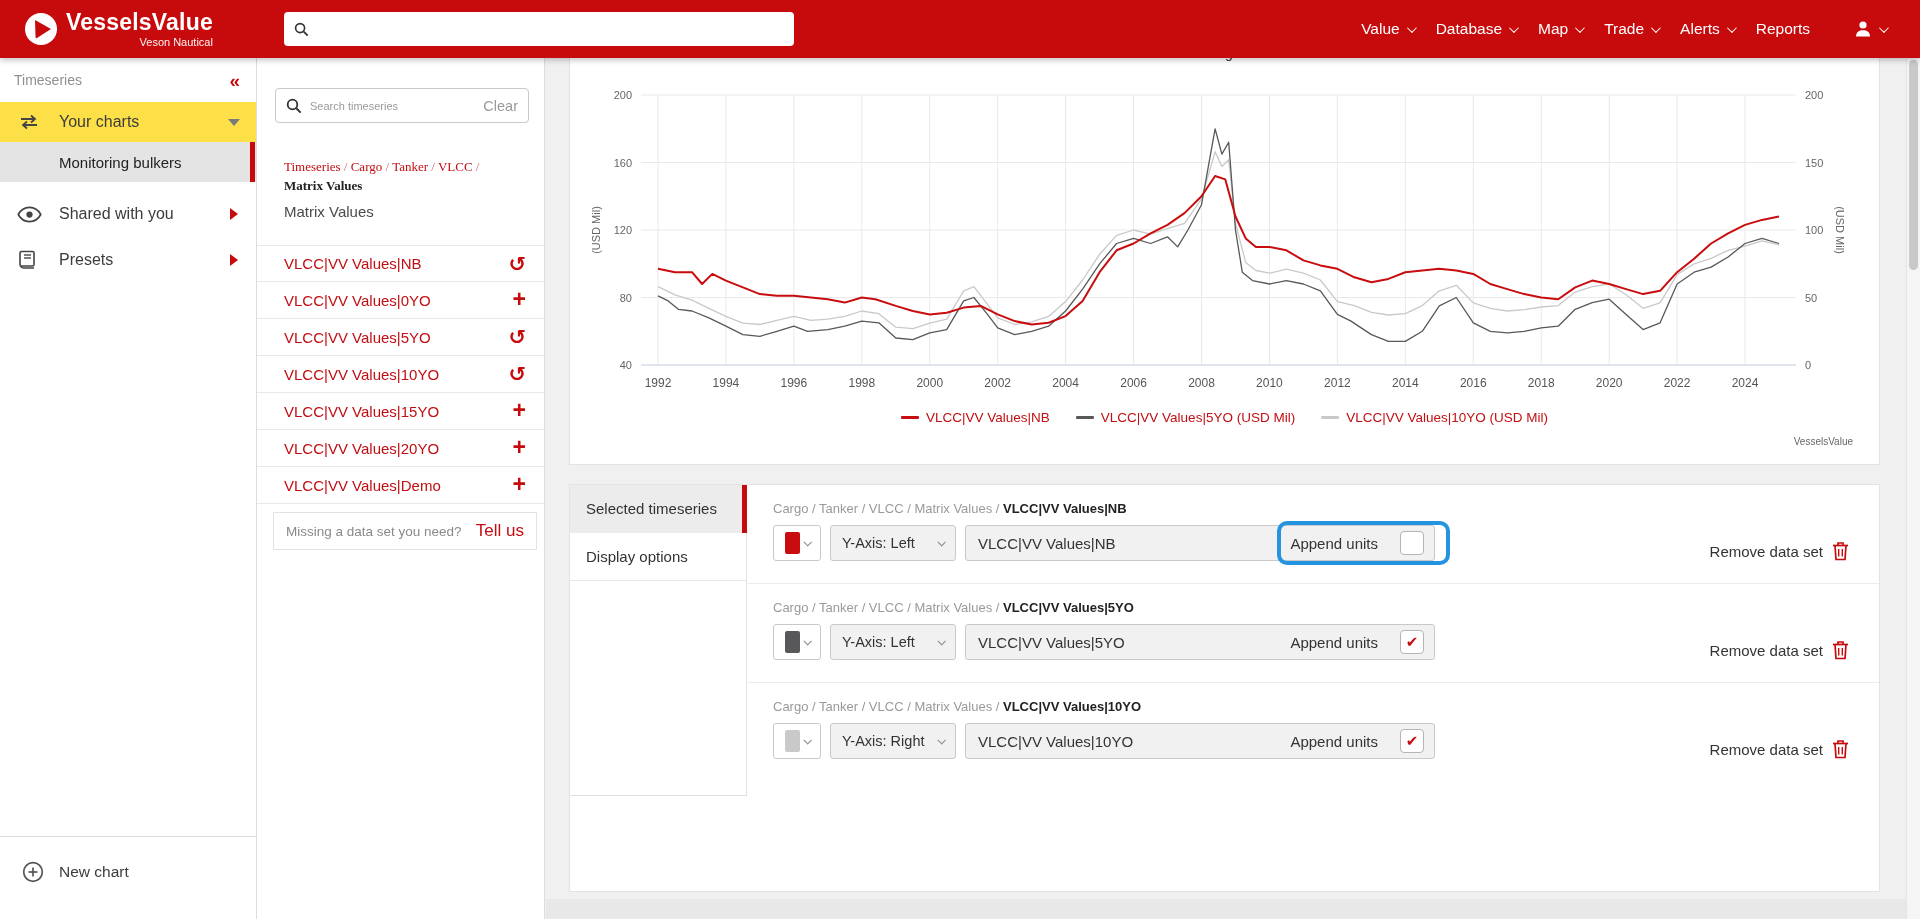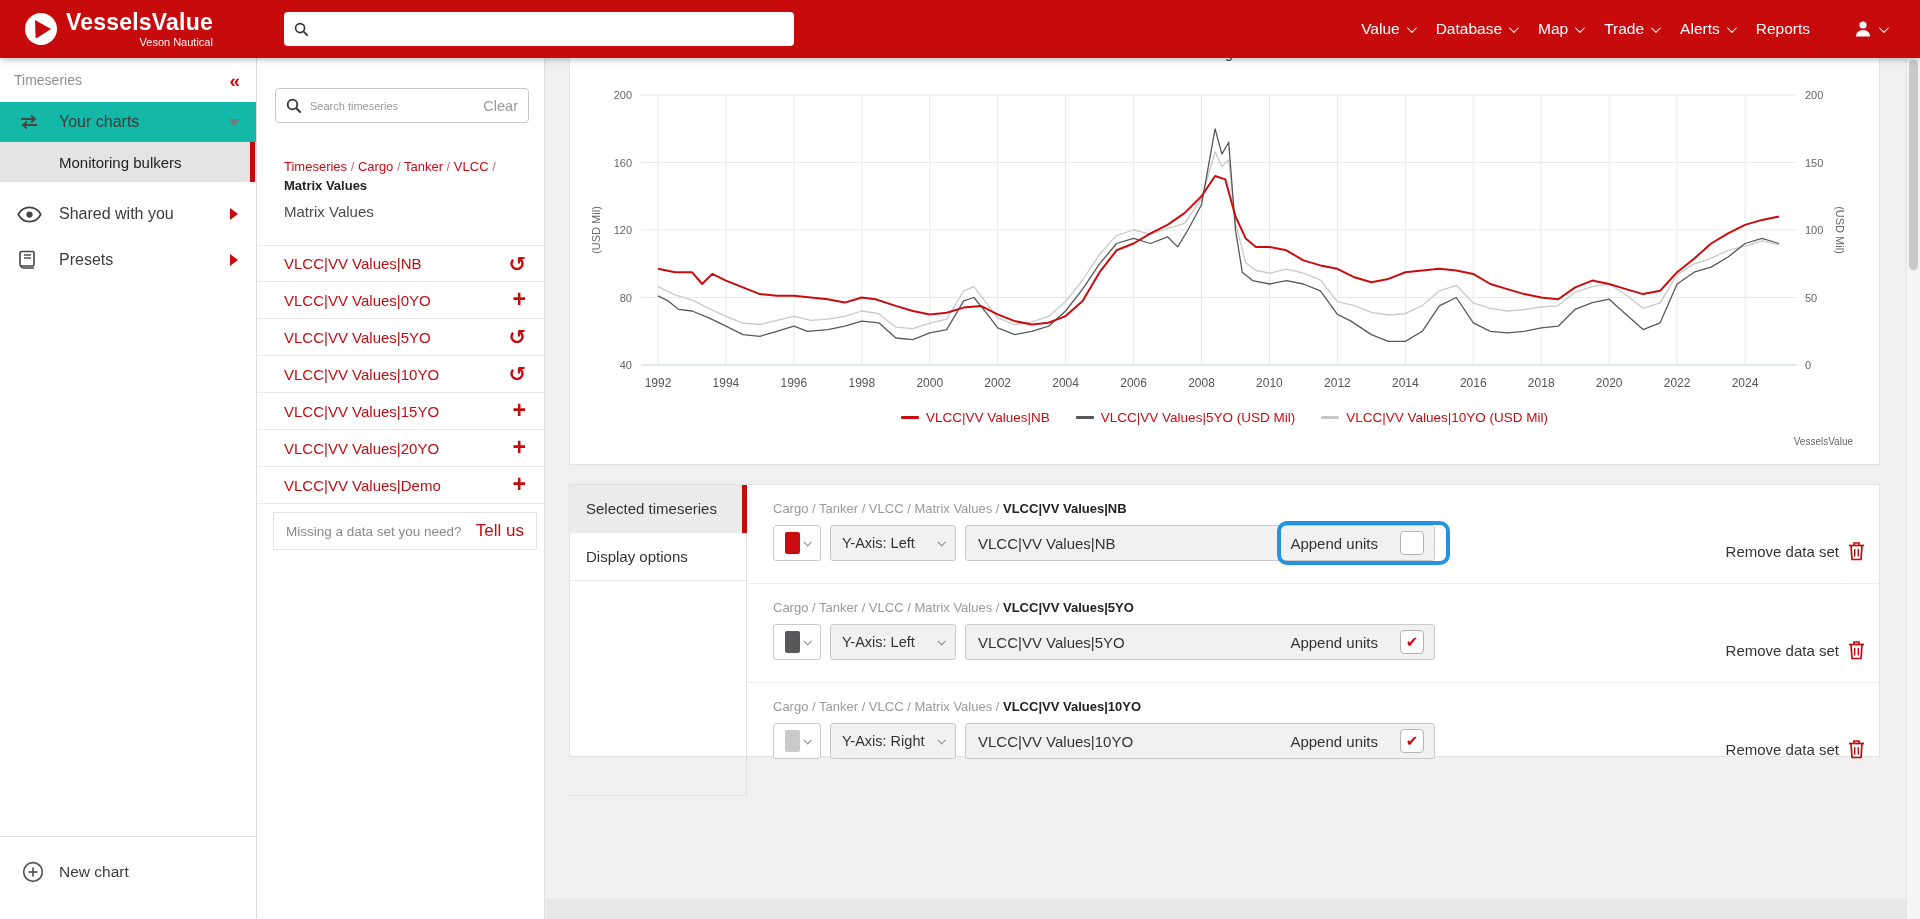--- a/index.html
+++ b/index.html
@@ -23,39 +23,39 @@
   .nav-user { position:absolute; right:34px; top:0; height:58px; display:flex; align-items:center; gap:6px; cursor:pointer; }
 
   
   .sidebar { position:absolute; left:0; top:58px; width:257px; height:861px; background:#fff; border-right:1px solid #ddd; }
   .sb-head { position:relative; height:44px; display:flex; align-items:center; padding:0 14px; }
   .sb-head-label { color:#8f8f8f; font-size:14px; }
   .sb-collapse { position:absolute; right:16px; color:#c70b0d; font-size:19px; font-weight:bold; cursor:pointer; line-height:1; }
   .sb-row { position:relative; display:flex; align-items:center; height:40px; cursor:pointer; }
   .sb-row .sb-icon { width:26px; margin-left:17px; display:flex; align-items:center; }
   .sb-row .sb-label { margin-left:16px; font-size:16px; color:#3c3c3c; }
-  .row-yourcharts { background:#14b8a6; }
+  .row-yourcharts { background:#fde047; }
   .chev-down-g { position:absolute; right:16px; width:0; height:0; border-left:6px solid transparent; border-right:6px solid transparent; border-top:7px solid #7a7a7a; }
   .chev-right-r { position:absolute; right:18px; width:0; height:0; border-top:6px solid transparent; border-bottom:6px solid transparent; border-left:8px solid #c70b0d; }
   .sb-sel { position:relative; height:40px; background:#e4e4e4; display:flex; align-items:center; cursor:pointer; }
   .sb-sel span { margin-left:59px; font-size:15px; color:#222; }
   .sb-sel::after { content:''; position:absolute; right:1px; top:0; bottom:0; width:5px; background:#c70b0d; }
   .sb-divider { position:absolute; left:0; right:0; top:778px; height:1px; background:#ddd; }
   .sb-new { position:absolute; left:0; right:0; top:792px; height:44px; display:flex; align-items:center; cursor:pointer; }
   .sb-new .sb-icon { margin-left:22px; display:flex; }
   .sb-new .sb-label { margin-left:15px; font-size:15.5px; color:#3c3c3c;text-align:center; }
 
   
   .browser { position:absolute; left:257px; top:58px; width:288px; height:861px; background:#fff; border-right:1px solid #ddd; }
   .ts-search { position:absolute; left:18px; top:30px; width:254px; height:35px; border:1px solid #c9c9c9; border-radius:4px; display:flex; align-items:center; padding:0 10px; background:#fff; }
   .ts-search svg { margin-right:8px; }
   .ts-search input { border:none; outline:none; flex:1; min-width:0; font-size:11px; color:#333; font-family:Liberation Sans, sans-serif; }
   .ts-search input::placeholder { color:#9a9a9a; }
   .ts-clear { color:#9a9a9a; font-size:14.5px; cursor:pointer; }
-  .bcrumb { position:absolute; left:27px; top:100px; width:240px; font-size:13px; line-height:1.45; }
+  .bcrumb { position:absolute; left:27px; top:100px; width:240px; font-size:13px; line-height:1.45;font-family:Liberation Serif, serif; }
   .bcrumb a { color:#c20d12; text-decoration:none; cursor:pointer; }
   .bcrumb .sep { color:#cf6b6b; }
   .bcrumb-cur { display:block; color:#222; font-weight:bold; }
   .sec-title { position:absolute; left:27px; top:145px; font-size:15px; color:#4a4a4a; }
   .ts-list { position:absolute; left:0; top:187px; width:100%; }
   .ts-item { height:37px; border-bottom:1px solid #e9e9e9; display:flex; align-items:center; padding:0 18px 0 27px; cursor:pointer; }
   .ts-item:first-child { border-top:1px solid #e9e9e9; }
   .ts-item .lbl { flex:1; color:#c20d12; font-size:15px; white-space:nowrap; }
   .ts-item .act { color:#c70b0d; font-weight:bold; }
   .act-add { font-size:23px; line-height:1; margin-top:-2px; }
@@ -70,28 +70,28 @@
   .chart-card { left:23px; top:0; width:1311px; height:407px; overflow:hidden; border-top:none; }
   .chart-title-frag { position:absolute; top:-13px; left:0; width:100%; text-align:center; font-size:14px; color:#333; }
   #chart-svg { position:absolute; left:0; top:0; }
   .legend { position:absolute; left:0; top:352px; width:100%; display:flex; justify-content:center; gap:26px; }
   .legend-item { display:flex; align-items:center; gap:7px; cursor:pointer; }
   .legend-dash { width:18px; height:3px; border-radius:1px; }
   .legend-text { font-size:13.5px; color:#c20f13; }
   .watermark { position:absolute; right:26px; top:378px; font-size:10px; color:#666; }
 
   
-  .ts-card { left:23px; top:426px; width:1311px; height:273px; }
+  .ts-card { left:23px; top:426px; width:1311px; height:408px; }
   .tabcol { position:absolute; left:0; top:0; width:177px; height:311px; border-right:1px solid #e0e0e0; border-bottom:1px solid #e0e0e0; }
   .tab { position:relative; height:48px; line-height:48px; padding-left:16px; font-size:15px; color:#333; cursor:pointer; }
   .tab.active { background:#ececec; }
   .tab.active::after { content:''; position:absolute; right:-1px; top:0; bottom:0; width:5px; background:#c70b0d; }
   .tab:nth-child(2) { border-bottom:1px solid #e8e8e8; }
   .rows { position:absolute; left:178px; top:0; right:0; }
-  .ds-row { position:relative; padding:16px 14px 22px 25px; border-bottom:1px solid #ececec; }
+  .ds-row { position:relative; padding:16px 30px 22px 25px; border-bottom:1px solid #ececec; }
   .ds-row:last-child { border-bottom:none; }
   .ds-bc { font-size:13px; color:#9a9a9a; margin-bottom:9px; }
   .ds-bc b { color:#222; font-size:13px; }
   .ds-controls { display:flex; align-items:flex-end; }
   .swatch-box { width:48px; height:36px; border:1px solid #c9c9c9; border-radius:3px; background:#fff; display:flex; align-items:center; justify-content:center; gap:4px; cursor:pointer; }
   .swatch { width:15px; height:22px; border-radius:2px; display:block; }
   .chev-g { width:6px; height:6px; border-right:1.6px solid #8a8a8a; border-bottom:1.6px solid #8a8a8a; transform:rotate(45deg) translateY(-1px); display:inline-block; }
   .axis-select { width:126px; height:36px; margin-left:9px; border:1px solid #c9c9c9; border-radius:3px; background:#f1f1f1; display:flex; align-items:center; justify-content:space-between; padding:0 11px; cursor:pointer; }
   .axis-select span:first-child { font-size:14.5px; color:#333; }
   .value-box { width:470px; height:36px; margin-left:9px; border:1px solid #c9c9c9; border-radius:3px; background:#f1f1f1; display:flex; align-items:center; padding:0 10px 0 12px; }

